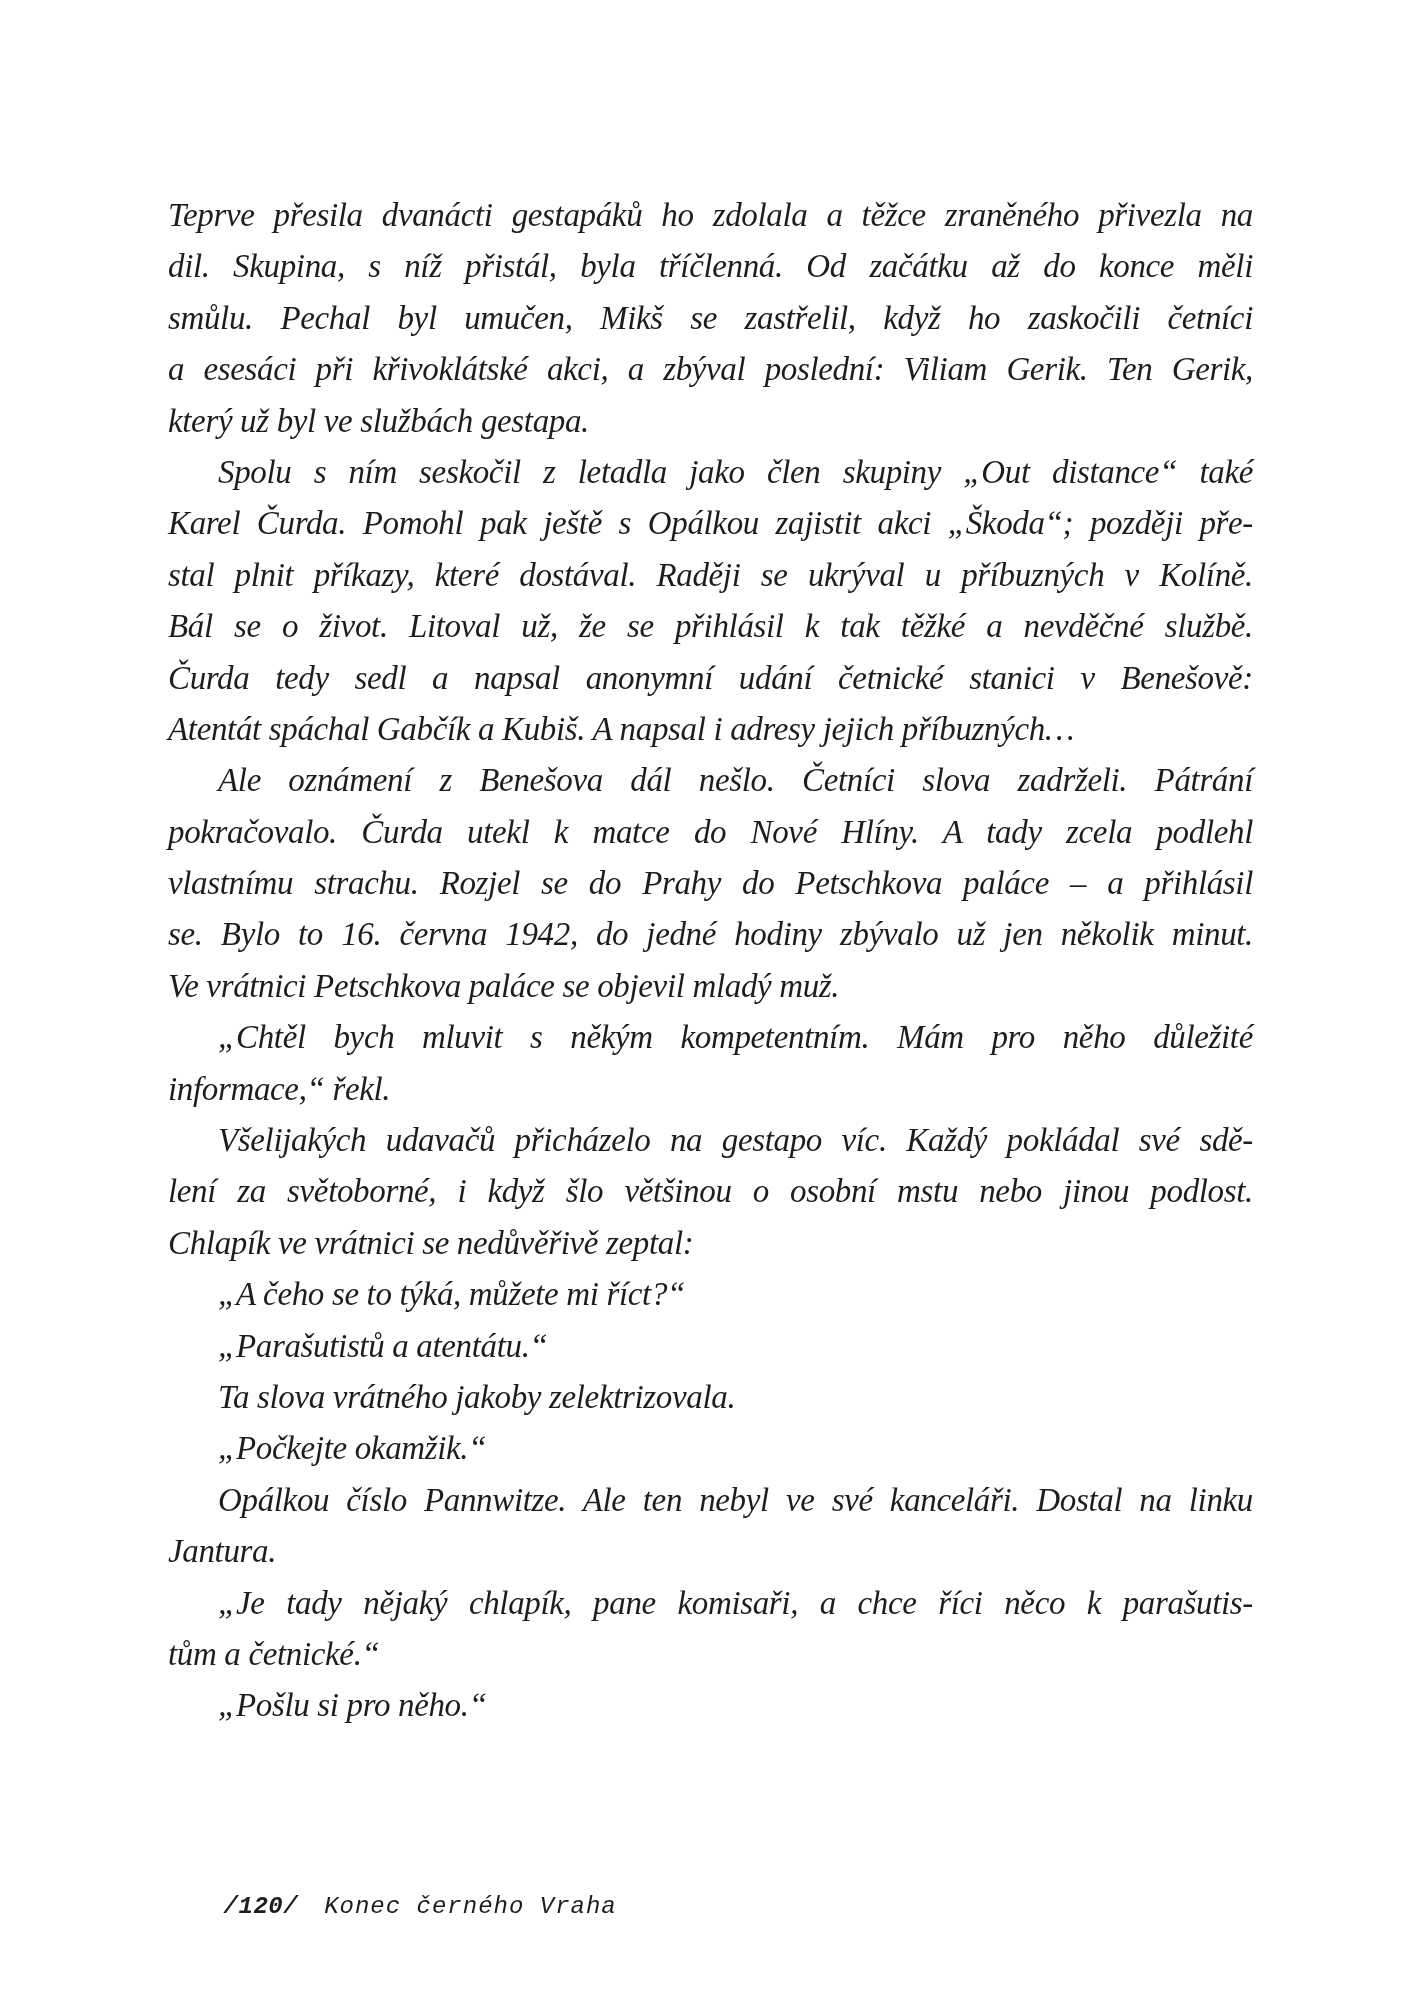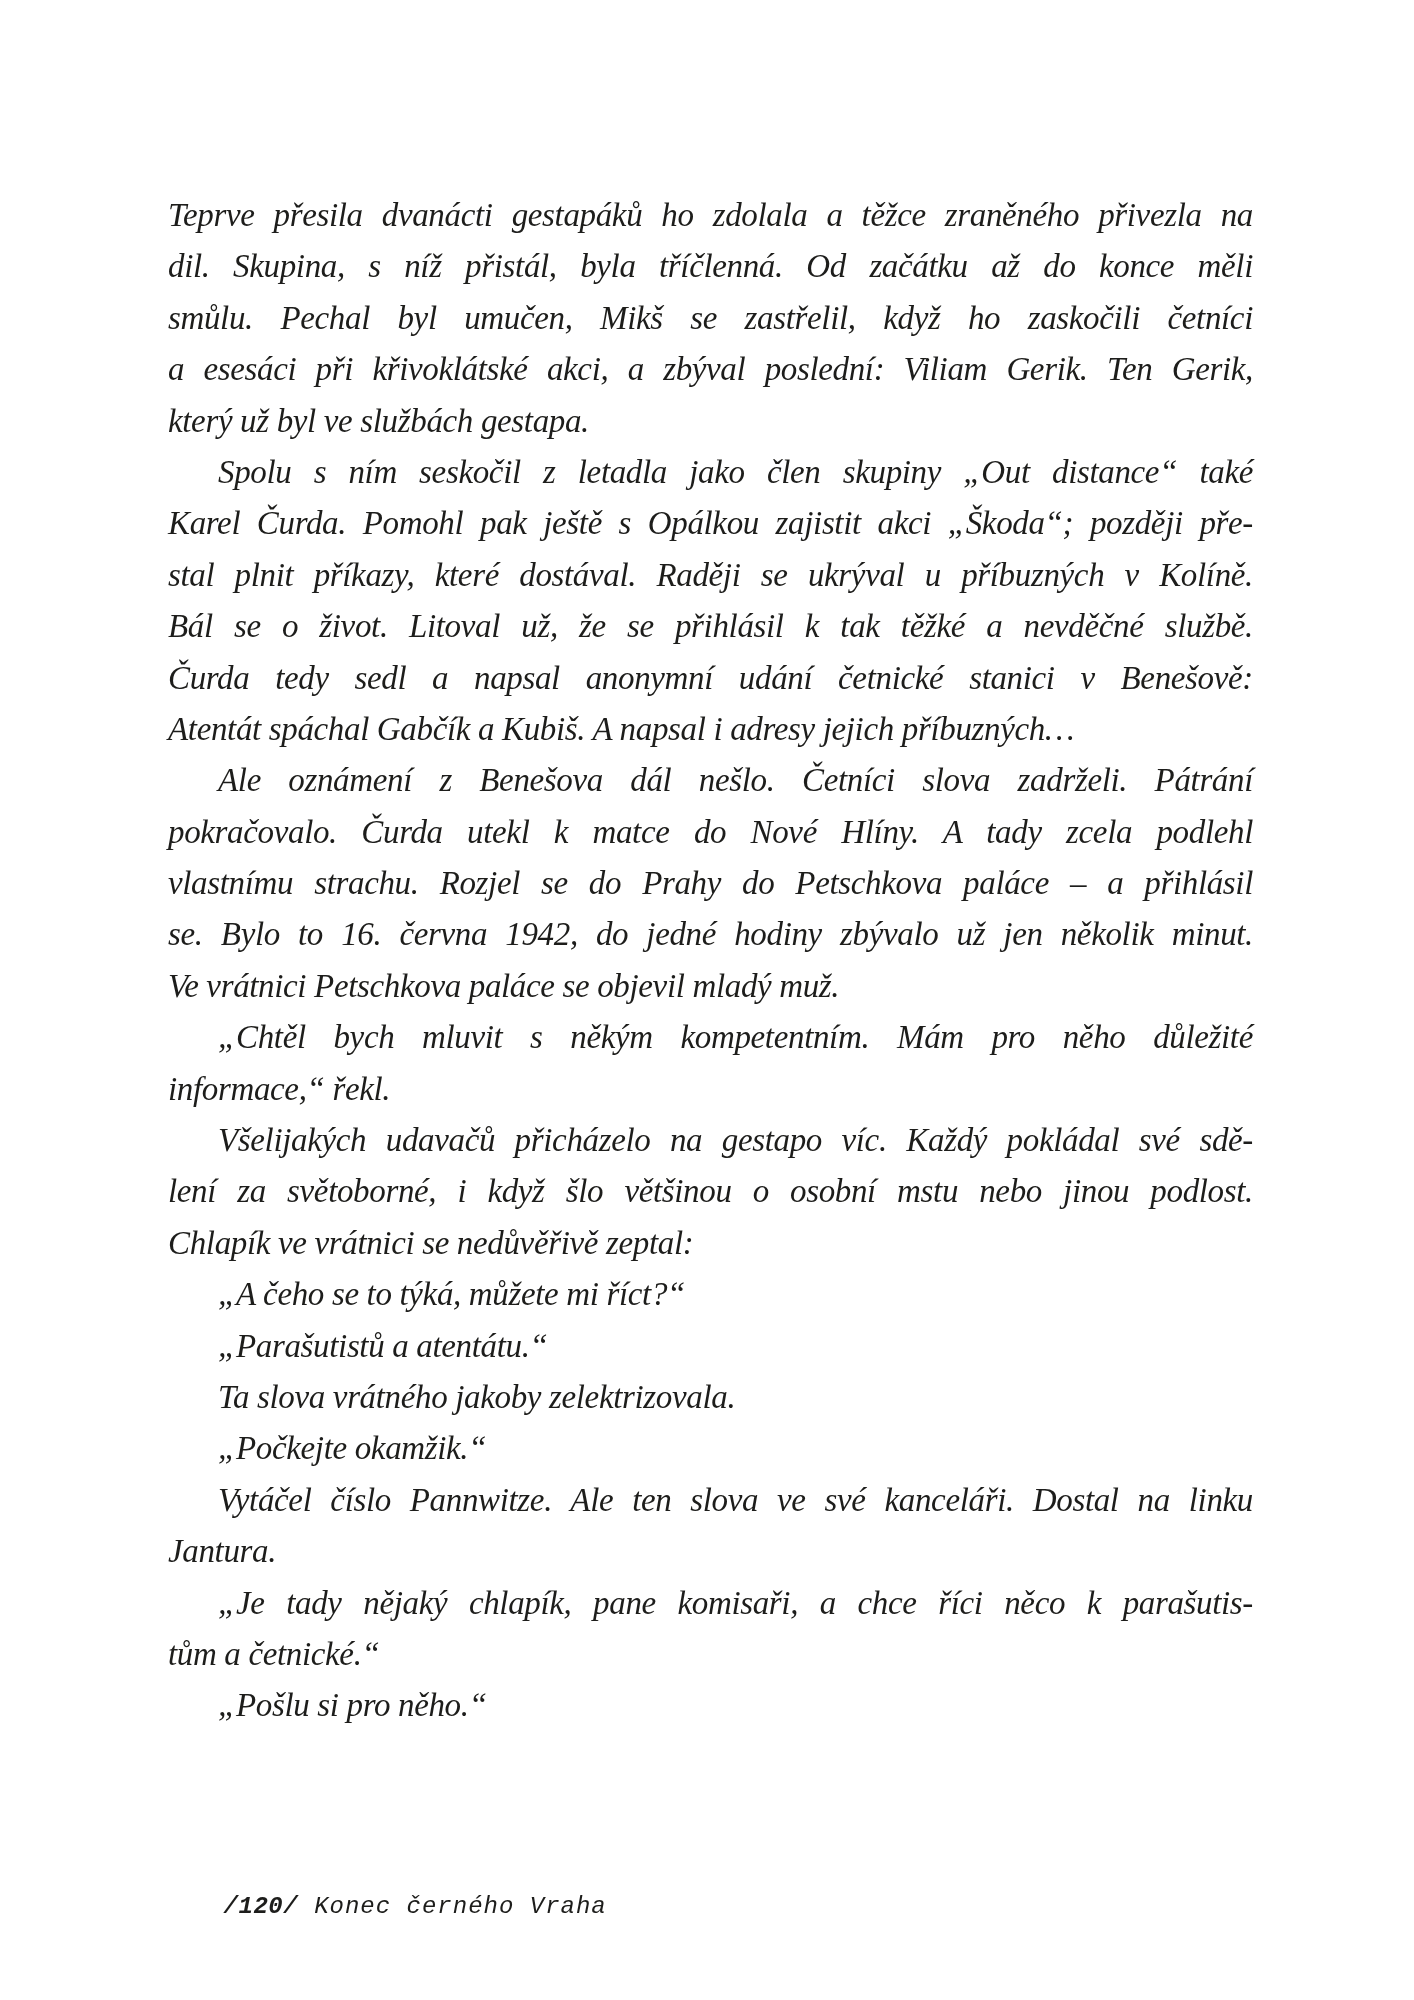--- a/index.html
+++ b/index.html
@@ -16,21 +16,21 @@
   }
   .line { display: block; white-space: pre; height: 51.4px; }
   .line.justify { text-align: justify; text-align-last: justify; white-space: normal; }
   .line.indent { padding-left: 50px; }
   .footer {
     position: absolute; left: 166px; top: 1866px;
     font-family: "Liberation Mono", "DejaVu Sans Mono", monospace;
     font-size: 24px; color: #1d1d1b; white-space: pre;
   }
   .footer .page-number { font-weight: bold; letter-spacing: 0.5px; }
-  .footer .running-title { margin-left: 16px; letter-spacing: 1px; }
+  .footer .running-title { margin-left: 26px; letter-spacing: 1px; }
 </style>
 </head>
 <body>
 
 <div class="page">
   <div class="text-block" id="text-block">
       <span class="line justify">Teprve přesila dvanácti gestapáků ho zdolala a těžce zraněného přivezla na</span>
       <span class="line justify">dil. Skupina, s níž přistál, byla tříčlenná. Od začátku až do konce měli</span>
       <span class="line justify">smůlu. Pechal byl umučen, Mikš se zastřelil, když ho zaskočili četníci</span>
       <span class="line justify">a esesáci při křivoklátské akci, a zbýval poslední: Viliam Gerik. Ten Gerik,</span>
@@ -48,21 +48,21 @@
       <span class="line">Ve vrátnici Petschkova paláce se objevil mladý muž.</span>
       <span class="line justify indent">„Chtěl bych mluvit s někým kompetentním. Mám pro něho důležité</span>
       <span class="line">informace,“ řekl.</span>
       <span class="line justify indent">Všelijakých udavačů přicházelo na gestapo víc. Každý pokládal své sdě-</span>
       <span class="line justify">lení za světoborné, i když šlo většinou o osobní mstu nebo jinou podlost.</span>
       <span class="line">Chlapík ve vrátnici se nedůvěřivě zeptal:</span>
       <span class="line indent">„A čeho se to týká, můžete mi říct?“</span>
       <span class="line indent">„Parašutistů a atentátu.“</span>
       <span class="line indent">Ta slova vrátného jakoby zelektrizovala.</span>
       <span class="line indent">„Počkejte okamžik.“</span>
-      <span class="line justify indent">Vytáčel číslo Pannwitze. Ale ten slova ve své kanceláři. Dostal na linku</span>
+      <span class="line justify indent">Opálkou číslo Pannwitze. Ale ten nebyl ve své kanceláři. Dostal na linku</span>
       <span class="line">Jantura.</span>
       <span class="line justify indent">„Je tady nějaký chlapík, pane komisaři, a chce říci něco k parašutis-</span>
       <span class="line">tům a četnické.“</span>
       <span class="line indent">„Pošlu si pro něho.“</span>
     </div>
   <div class="footer">
     <span class="page-number">/120/</span><span class="running-title">Konec černého Vraha</span>
   </div>
 </div>
 

